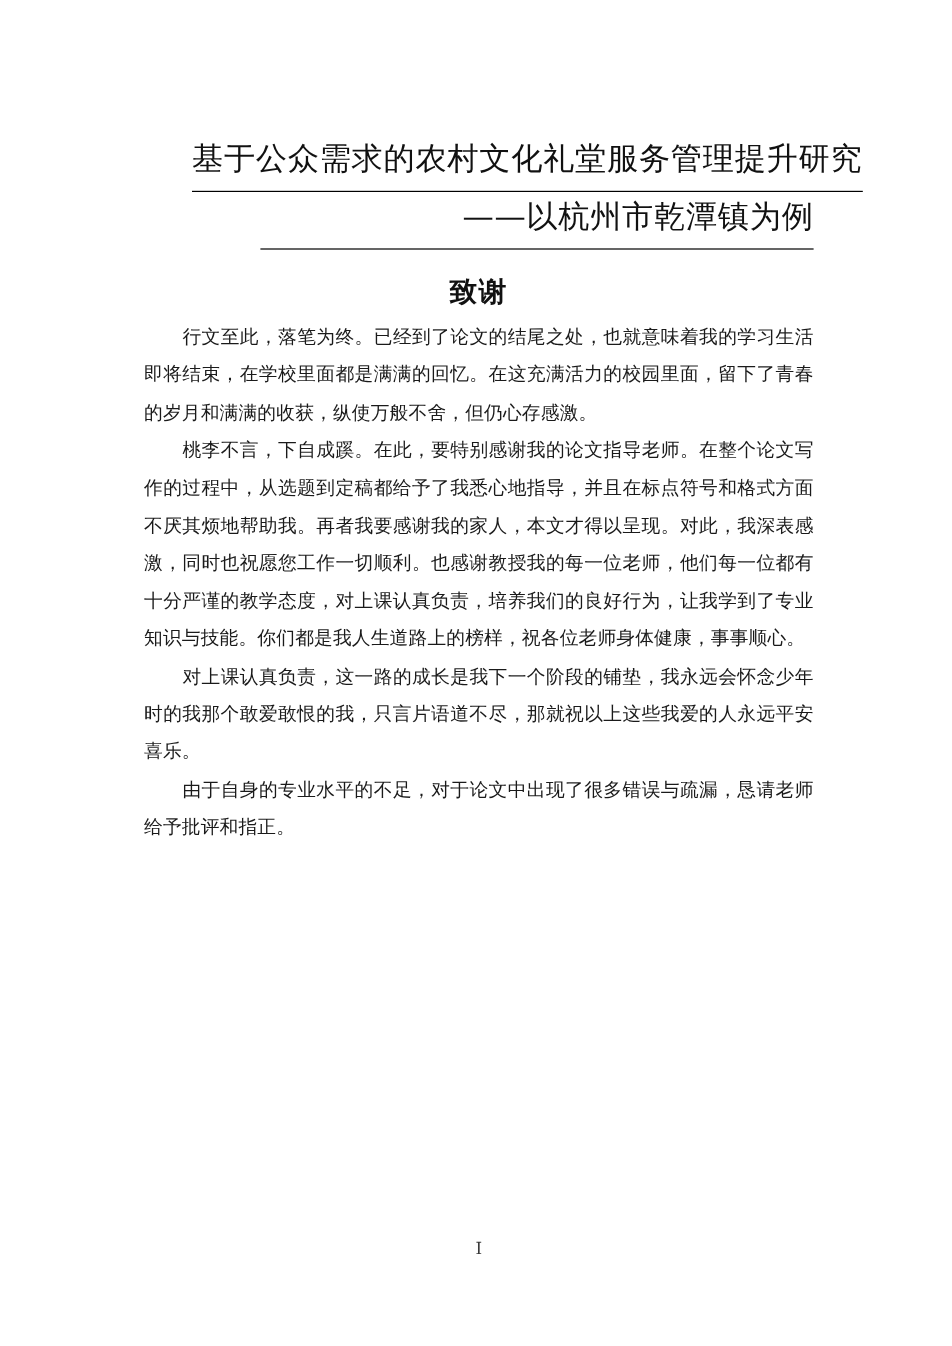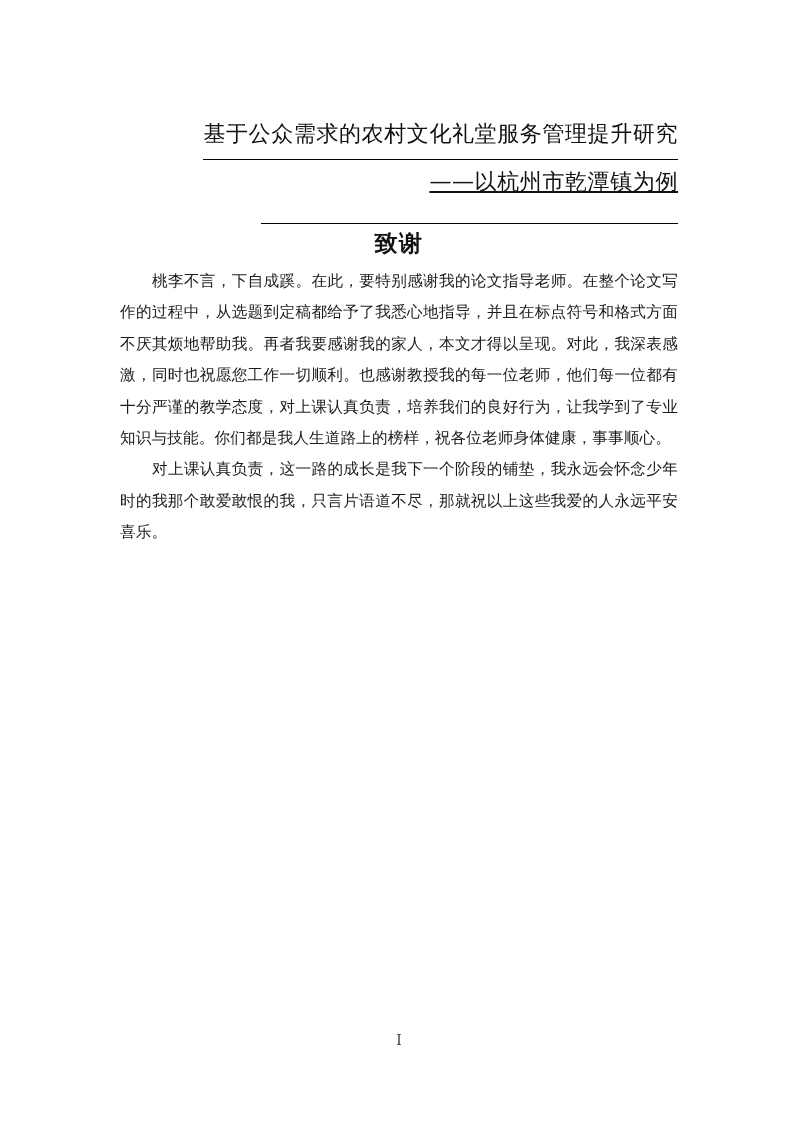--- a/index.html
+++ b/index.html
@@ -26,45 +26,44 @@
   }
 
   
   .title-block {
     position: absolute;
     left: 120px;
     top: 112px;
     width: 558px;
   }
   .title-line {
-    font-size: 22px;
+    font-size: 26px;
     line-height: 43px;
     letter-spacing: 0.6px;
     white-space: nowrap;
     color: #111111;
   }
   .title-line-1 {
     text-align: right;
     padding-left: 40px;
   }
   .title-line-1 .ul {
     border-bottom: 1.6px solid #000;
     padding-bottom: 4px;
     display: inline-block;
   }
   .title-line-2 {
     text-align: right;
     margin-top: 0px;
   }
   .title-line-2 .ul {
     border-bottom: 1.6px solid #000;
-    padding-bottom: 20px;
+    padding-bottom: 4px;
     display: inline-block;
     padding-left: 168px;
-    text-decoration: underline;
   }
 
   
   .section-heading {
     position: absolute;
     left: 120px;
     top: 228px;
     width: 558px;
     text-align: center;
     font-size: 23px;
@@ -113,21 +112,23 @@
 <div id="page">
 
   <div class="title-block">
     <div class="title-line title-line-1"><span class="ul">基于公众需求的农村文化礼堂服务管理提升研究</span></div>
     <div class="title-line title-line-2"><span class="ul">——以杭州市乾潭镇为例</span></div>
   </div>
 
   <div class="section-heading">致谢</div>
 
   <div class="body-block">
+    <p class="para">行文至此，落笔为终。已经到了论文的结尾之处，也就意味着我的学习生活即将结束，在学校里面都是满满的回忆。在这充满活力的校园里面，留下了青春的岁月和满满的收获，纵使万般不舍，但仍心存感激。</p>
     <p class="para">桃李不言，下自成蹊。在此，要特别感谢我的论文指导老师。在整个论文写作的过程中，从选题到定稿都给予了我悉心地指导，并且在标点符号和格式方面不厌其烦地帮助我。再者我要感谢我的家人，本文才得以呈现。对此，我深表感激，同时也祝愿您工作一切顺利。也感谢教授我的每一位老师，他们每一位都有十分严谨的教学态度，对上课认真负责，培养我们的良好行为，让我学到了专业知识与技能。你们都是我人生道路上的榜样，祝各位老师身体健康，事事顺心。</p>
     <p class="para">对上课认真负责，这一路的成长是我下一个阶段的铺垫，我永远会怀念少年时的我那个敢爱敢恨的我，只言片语道不尽，那就祝以上这些我爱的人永远平安喜乐。</p>
+    <p class="para">由于自身的专业水平的不足，对于论文中出现了很多错误与疏漏，恳请老师给予批评和指正。</p>
   </div>
 
   <div class="footer">
     <span class="page-number">I</span>
   </div>
 
 </div>
 
 </body></html>

